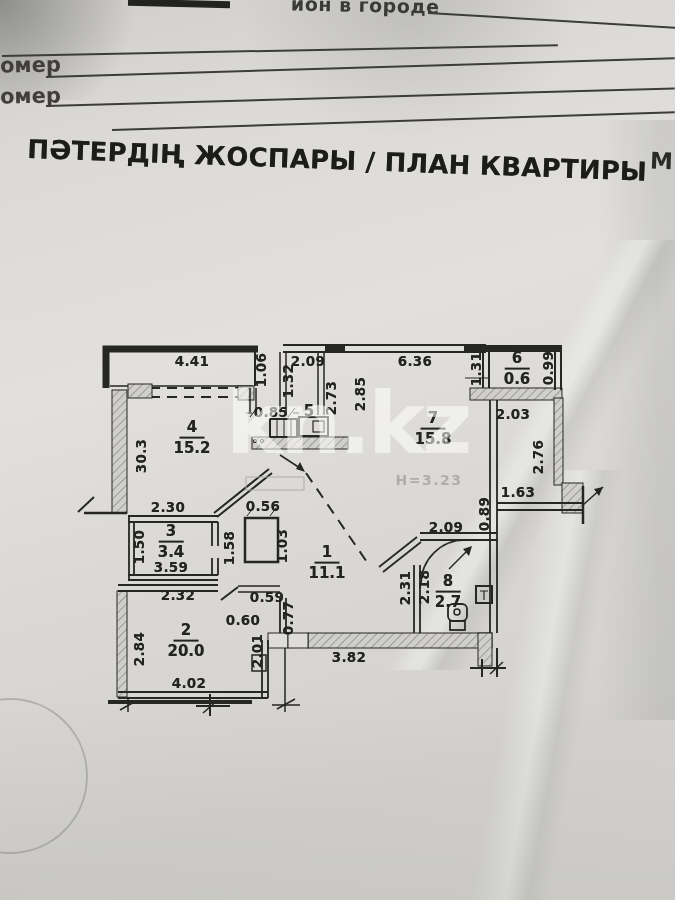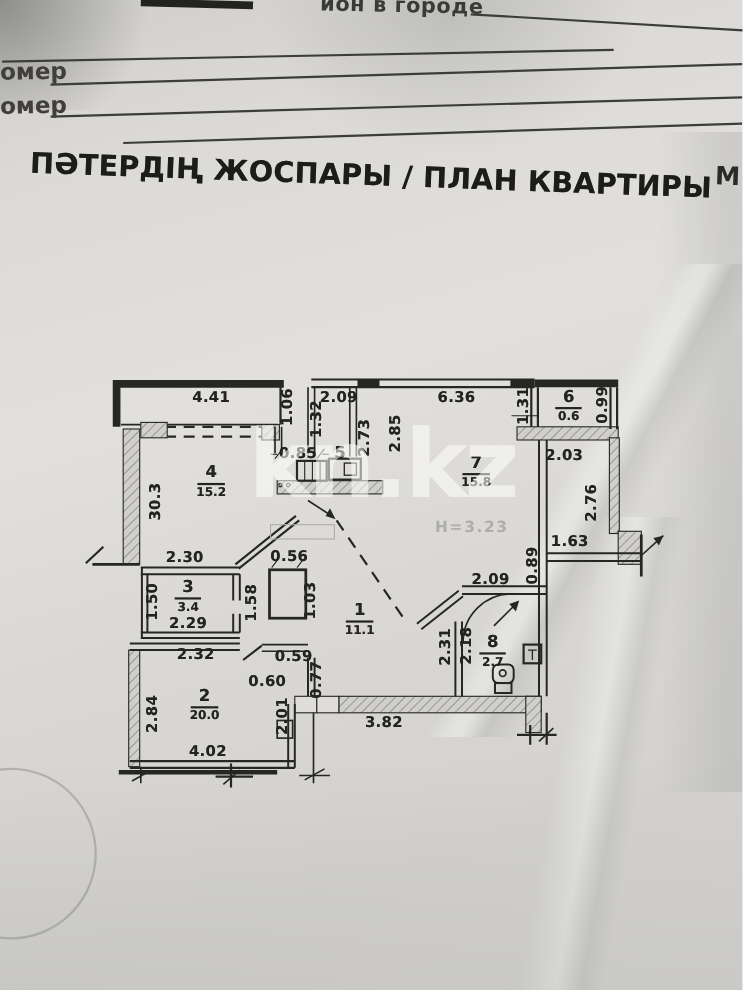--- a/index.html
+++ b/index.html
@@ -42,21 +42,21 @@
     text-shadow:0 0 .5px rgba(20,20,18,.6);}
   .m-label{position:absolute;left:650px;top:148px;font-size:23px;font-weight:700;color:#2a2a27;transform:rotate(2deg);}
   
   .dim,.dimv{position:absolute;font-size:13.5px;font-weight:700;color:#23231f;
     white-space:nowrap;letter-spacing:.3px;text-shadow:0 0 .4px rgba(25,25,22,.55);z-index:5;}
   .dim{transform:translate(-50%,-50%);}
   .dimv{transform:translate(-50%,-50%) rotate(-90deg);}
   .room-label{position:absolute;transform:translate(-50%,-50%);display:flex;flex-direction:column;
     align-items:center;font-weight:700;color:#23231f;z-index:5;text-shadow:0 0 .4px rgba(25,25,22,.55);}
   .room-label .rn{font-size:15px;line-height:1.05;border-bottom:2px solid #23231f;padding:0 7px 1px;}
-  .room-label .ra{font-size:11px;line-height:1.2;}
+  .room-label .ra{font-size:15px;line-height:1.2;}
   .room-label.no-area .rn{border-bottom:none;padding:0;}
   .hnote{position:absolute;transform:translate(-50%,-50%);font-size:14px;font-weight:700;
     color:#83837e;opacity:.5;letter-spacing:1.5px;z-index:4;}
   .watermark{position:absolute;left:226px;top:380px;font-size:86px;font-weight:700;
     color:rgba(255,255,255,.55);letter-spacing:-3px;z-index:8;line-height:1;}
   svg.plan{position:absolute;left:0;top:0;z-index:3;}
 </style>
 </head>
 <body>
 
@@ -208,21 +208,21 @@
 <span class="dimv" style="left:360px;top:394px">2.85</span>
 <span class="dimv" style="left:288px;top:381px">1.32</span>
 <span class="dim" style="left:271px;top:412px">0.85</span>
 <span class="dimv" style="left:538px;top:457px">2.76</span>
 <span class="dim" style="left:518px;top:492px">1.63</span>
 <span class="dimv" style="left:484px;top:514px">0.89</span>
 <span class="dim" style="left:446px;top:527px">2.09</span>
 <span class="dimv" style="left:141px;top:456px">30.3</span>
 <span class="dim" style="left:168px;top:507px">2.30</span>
 <span class="dimv" style="left:139px;top:547px">1.50</span>
-<span class="dim" style="left:171px;top:567px">2.29</span>
+<span class="dim" style="left:171px;top:567px">3.59</span>
 <span class="dimv" style="left:229px;top:548px">1.58</span>
 <span class="dim" style="left:263px;top:506px">0.56</span>
 <span class="dimv" style="left:282px;top:546px">1.03</span>
 <span class="dim" style="left:178px;top:595px">2.32</span>
 <span class="dim" style="left:267px;top:597px">0.59</span>
 <span class="dim" style="left:243px;top:620px">0.60</span>
 <span class="dimv" style="left:288px;top:618px">0.77</span>
 <span class="dimv" style="left:257px;top:651px">2.01</span>
 <span class="dimv" style="left:139px;top:649px">2.84</span>
 <span class="dim" style="left:189px;top:683px">4.02</span>

